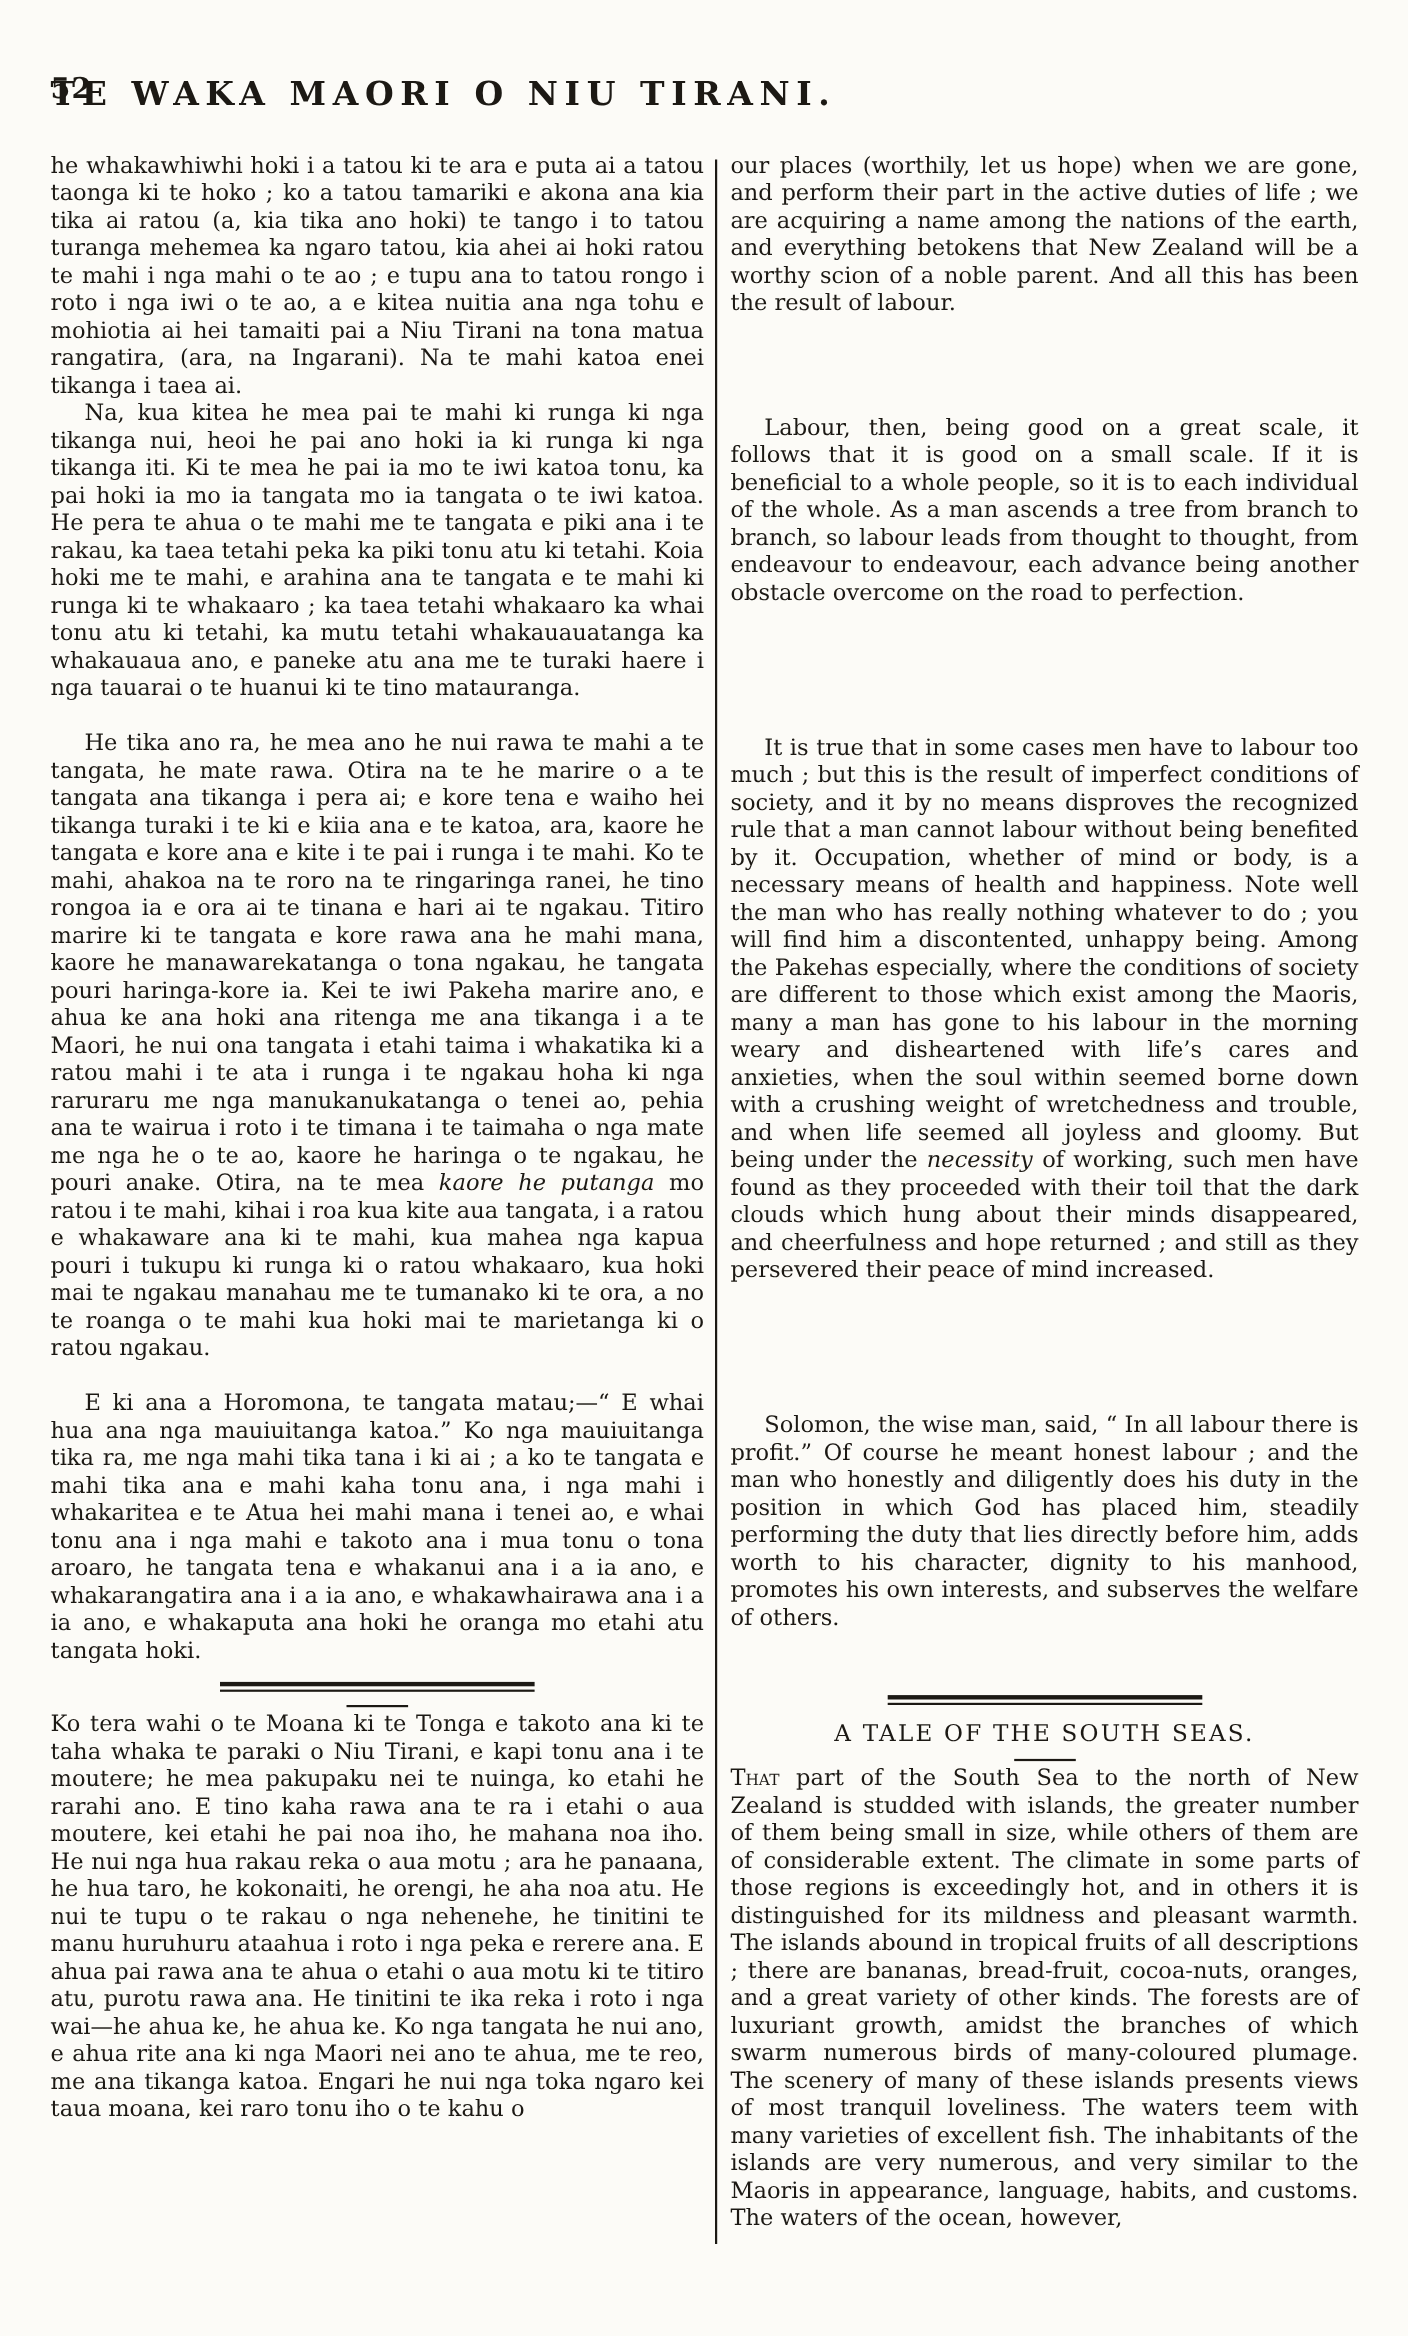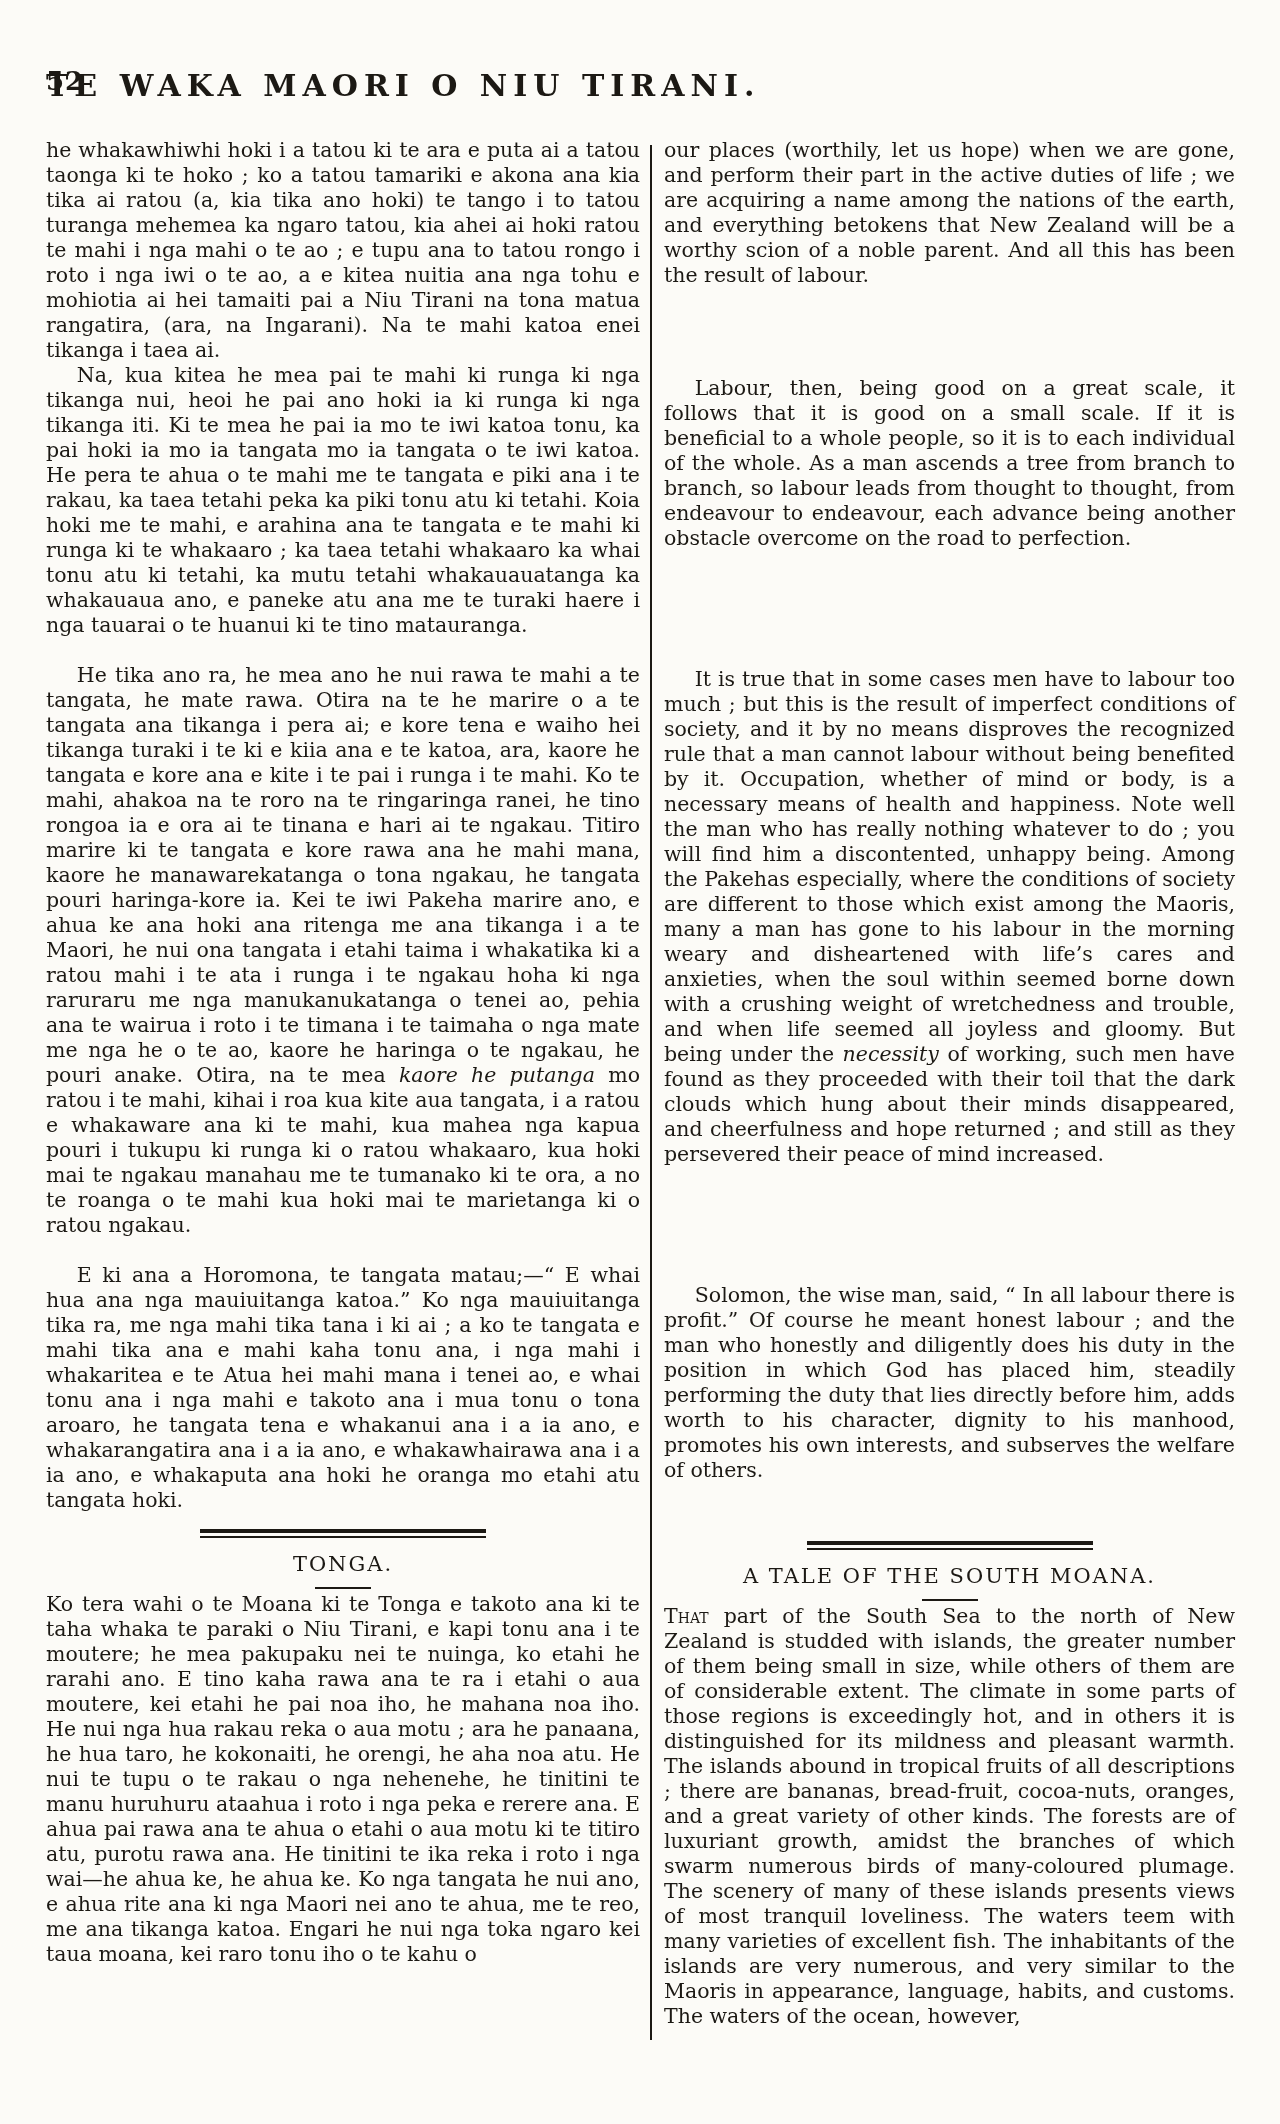--- a/index.html
+++ b/index.html
@@ -65,31 +65,30 @@
   <div class="col-rule"></div>
 
   <div class="col col-left">
     <p class="noind lp1">he whakawhiwhi hoki i a tatou ki te ara e puta ai a tatou taonga ki te hoko ; ko a tatou tamariki e akona ana kia tika ai ratou (a, kia tika ano hoki) te tango i to tatou turanga mehemea ka ngaro tatou, kia ahei ai hoki ratou te mahi i nga mahi o te ao ; e tupu ana to tatou rongo i roto i nga iwi o te ao, a e kitea nuitia ana nga tohu e mohiotia ai hei tamaiti pai a Niu Tirani na tona matua rangatira, (ara, na Ingarani). Na te mahi katoa enei tikanga i taea ai.</p>
     <p class="ind lp2">Na, kua kitea he mea pai te mahi ki runga ki nga tikanga nui, heoi he pai ano hoki ia ki runga ki nga tikanga iti.  Ki te mea he pai ia mo te iwi katoa tonu, ka pai hoki ia mo ia tangata mo ia tangata o te iwi katoa.  He pera te ahua o te mahi me te tangata e piki ana i te rakau, ka taea tetahi peka ka piki tonu atu ki tetahi.  Koia hoki me te mahi, e arahina ana te tangata e te mahi ki runga ki te whakaaro ; ka taea tetahi whakaaro ka whai tonu atu ki tetahi, ka mutu tetahi whakauauatanga ka whakauaua ano, e paneke atu ana me te turaki haere i nga tauarai o te huanui ki te tino matauranga.</p>
     <p class="ind lp3"><span>He tika ano ra, he mea ano he nui rawa te mahi a te tangata, he mate rawa.  Otira na te he marire o a te tangata ana tikanga i pera ai; e kore tena e waiho hei tikanga turaki i te ki e kiia ana e te katoa, ara, kaore he tangata e kore ana e kite i te pai i runga i te mahi.  Ko te mahi, ahakoa na te roro na te ringaringa ranei, he tino rongoa ia e ora ai te tinana e hari ai te ngakau.  Titiro marire ki te tangata e kore rawa ana he mahi mana, kaore he manawarekatanga o tona ngakau, he tangata pouri haringa-kore ia.  Kei te iwi Pakeha marire ano, e ahua ke ana hoki ana ritenga me ana tikanga i a te Maori, he nui ona tangata i etahi taima i whakatika ki a ratou mahi i te ata i runga i te ngakau hoha ki nga raruraru me nga manukanukatanga o tenei ao, pehia ana te wairua i roto i te timana i te taimaha o nga mate me nga he o te ao, kaore he haringa o te ngakau, he pouri anake.  Otira, na te mea </span><span class="it">kaore he putanga</span><span> mo ratou i te mahi, kihai i roa kua kite aua tangata, i a ratou e whakaware ana ki te mahi, kua mahea nga kapua pouri i tukupu ki runga ki o ratou whakaaro, kua hoki mai te ngakau manahau me te tumanako ki te ora, a no te roanga o te mahi kua hoki mai te marietanga ki o ratou ngakau.</span></p>
     <p class="ind lp4">E ki ana a Horomona, te tangata matau;—“ E whai hua ana nga mauiuitanga katoa.”  Ko nga mauiuitanga tika ra, me nga mahi tika tana i ki ai ; a ko te tangata e mahi tika ana e mahi kaha tonu ana, i nga mahi i whakaritea e te Atua hei mahi mana i tenei ao, e whai tonu ana i nga mahi e takoto ana i mua tonu o tona aroaro, he tangata tena e whakanui ana i a ia ano, e whakarangatira ana i a ia ano, e whakawhairawa ana i a ia ano, e whakaputa ana hoki he oranga mo etahi atu tangata hoki.</p>
 
     <div class="double-rule l-double"></div>
     <div class="article-heading">
-      <div>TONGA.</div>
     </div>
     <div class="short-rule"></div>
     <p class="noind first-para">Ko tera wahi o te Moana ki te Tonga e takoto ana ki te taha whaka te paraki o Niu Tirani, e kapi tonu ana i te moutere; he mea pakupaku nei te nuinga, ko etahi he rarahi ano.  E tino kaha rawa ana te ra i etahi o aua moutere, kei etahi he pai noa iho, he mahana noa iho.  He nui nga hua rakau reka o aua motu ; ara he panaana, he hua taro, he kokonaiti, he orengi, he aha noa atu.  He nui te tupu o te rakau o nga nehenehe, he tinitini te manu huruhuru ataahua i roto i nga peka e rerere ana.  E ahua pai rawa ana te ahua o etahi o aua motu ki te titiro atu, purotu rawa ana.  He tinitini te ika reka i roto i nga wai—he ahua ke, he ahua ke.  Ko nga tangata he nui ano, e ahua rite ana ki nga Maori nei ano te ahua, me te reo, me ana tikanga katoa.  Engari he nui nga toka ngaro kei taua moana, kei raro tonu iho o te kahu o</p>
   </div>
 
   <div class="col col-right">
     <p class="noind rp1">our places (worthily, let us hope) when we are gone, and perform their part in the active duties of life ; we are acquiring a name among the nations of the earth, and everything betokens that New Zealand will be a worthy scion of a noble parent.  And all this has been the result of labour.</p>
     <p class="ind rp2">Labour, then, being good on a great scale, it follows that it is good on a small scale.  If it is beneficial to a whole people, so it is to each individual of the whole.  As a man ascends a tree from branch to branch, so labour leads from thought to thought, from endeavour to endeavour, each advance being another obstacle overcome on the road to perfection.</p>
     <p class="ind rp3"><span>It is true that in some cases men have to labour too much ; but this is the result of imperfect conditions of society, and it by no means disproves the recognized rule that a man cannot labour without being benefited by it.  Occupation, whether of mind or body, is a necessary means of health and happiness. Note well the man who has really nothing whatever to do ; you will find him a discontented, unhappy being.  Among the Pakehas especially, where the conditions of society are different to those which exist among the Maoris, many a man has gone to his labour in the morning weary and disheartened with life’s cares and anxieties, when the soul within seemed borne down with a crushing weight of wretchedness and trouble, and when life seemed all joyless and gloomy.  But being under the </span><span class="it">necessity</span><span> of working, such men have found as they proceeded with their toil that the dark clouds which hung about their minds disappeared, and cheerfulness and hope returned ; and still as they persevered their peace of mind increased.</span></p>
     <p class="ind rp4">Solomon, the wise man, said, “ In all labour there is profit.”  Of course he meant honest labour ; and the man who honestly and diligently does his duty in the position in which God has placed him, steadily performing the duty that lies directly before him, adds worth to his character, dignity to his manhood, promotes his own interests, and subserves the welfare of others.</p>
 
     <div class="double-rule r-double"></div>
-    <div class="article-heading">A TALE OF THE SOUTH MOANA.</div>
+    <div class="article-heading">A TALE OF THE SOUTH SEAS.</div>
     <div class="short-rule"></div>
     <p class="noind first-para"><span class="sc">That</span><span> part of the South Sea to the north of New Zealand is studded with islands, the greater number of them being small in size, while others of them are of considerable extent.  The climate in some parts of those regions is exceedingly hot, and in others it is distinguished for its mildness and pleasant warmth. The islands abound in tropical fruits of all descriptions ; there are bananas, bread-fruit, cocoa-nuts, oranges, and a great variety of other kinds.  The forests are of luxuriant growth, amidst the branches of which swarm numerous birds of many-coloured plumage.  The scenery of many of these islands presents views of most tranquil loveliness.  The waters teem with many varieties of excellent fish.  The inhabitants of the islands are very numerous, and very similar to the Maoris in appearance, language, habits, and customs.  The waters of the ocean, however,</span></p>
   </div>
 
 </div>
 
 </body></html>

